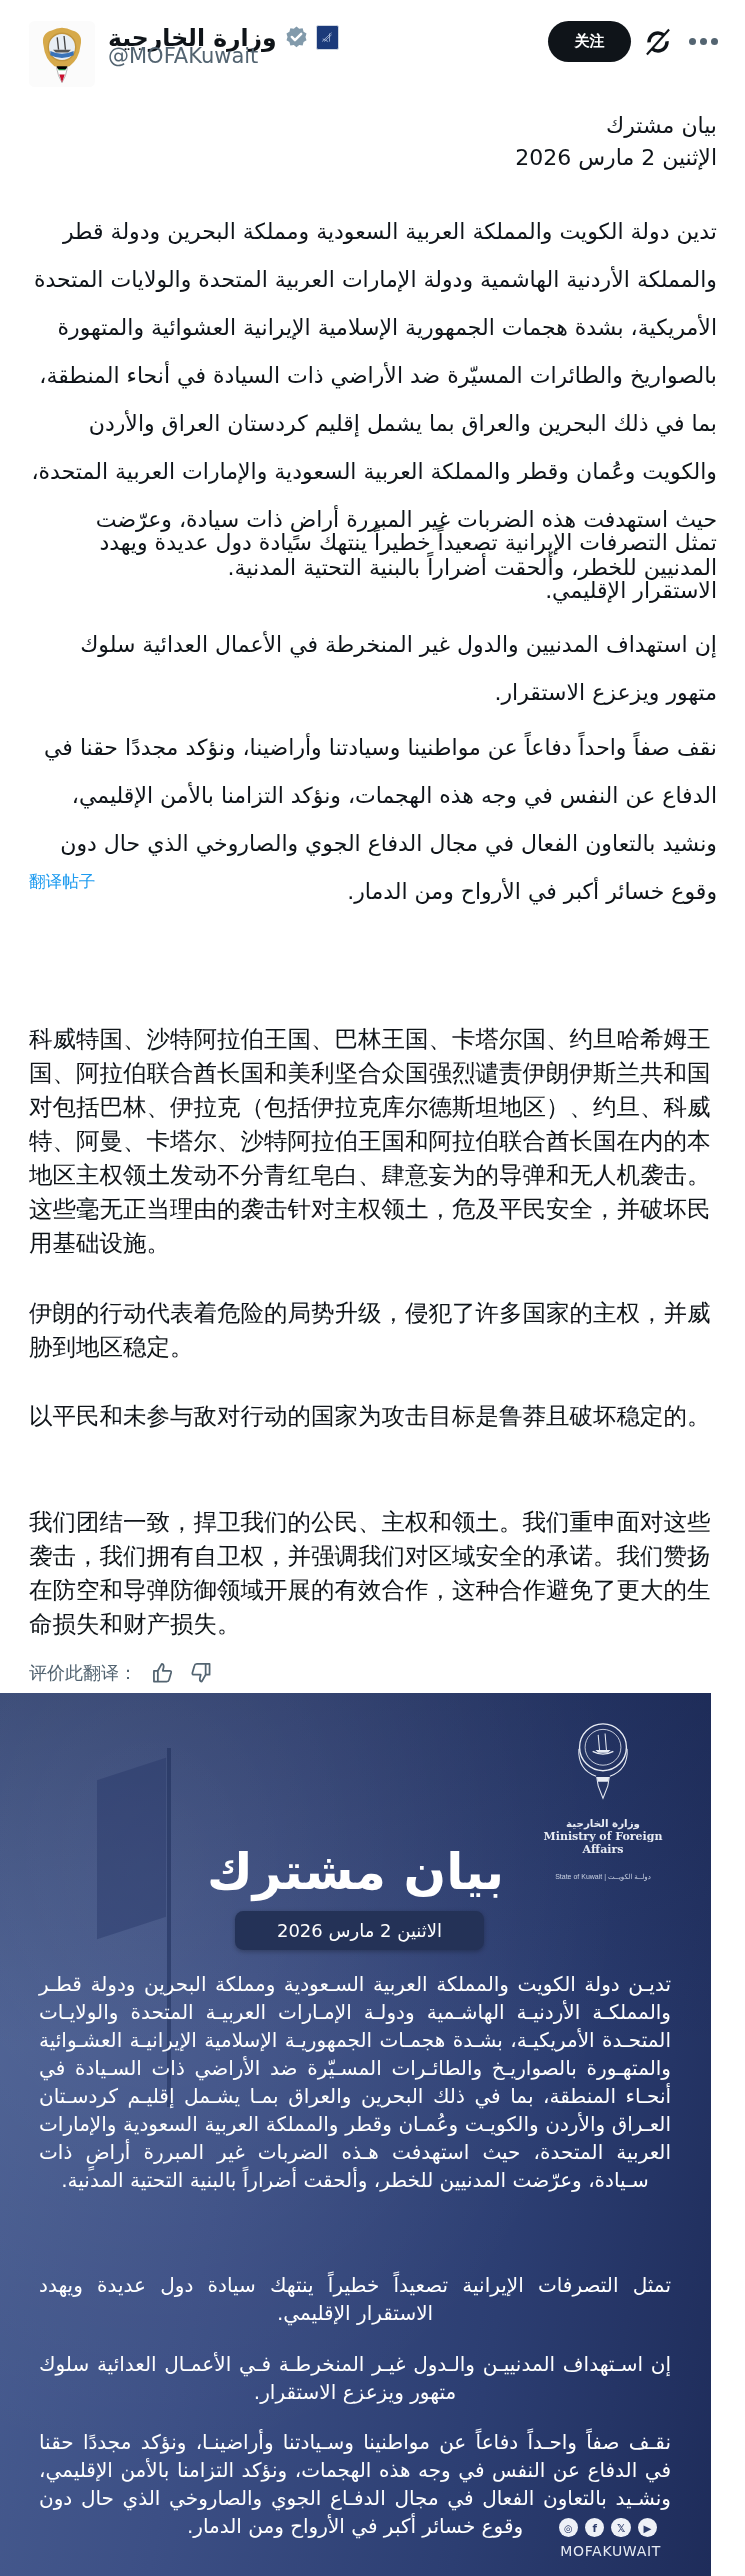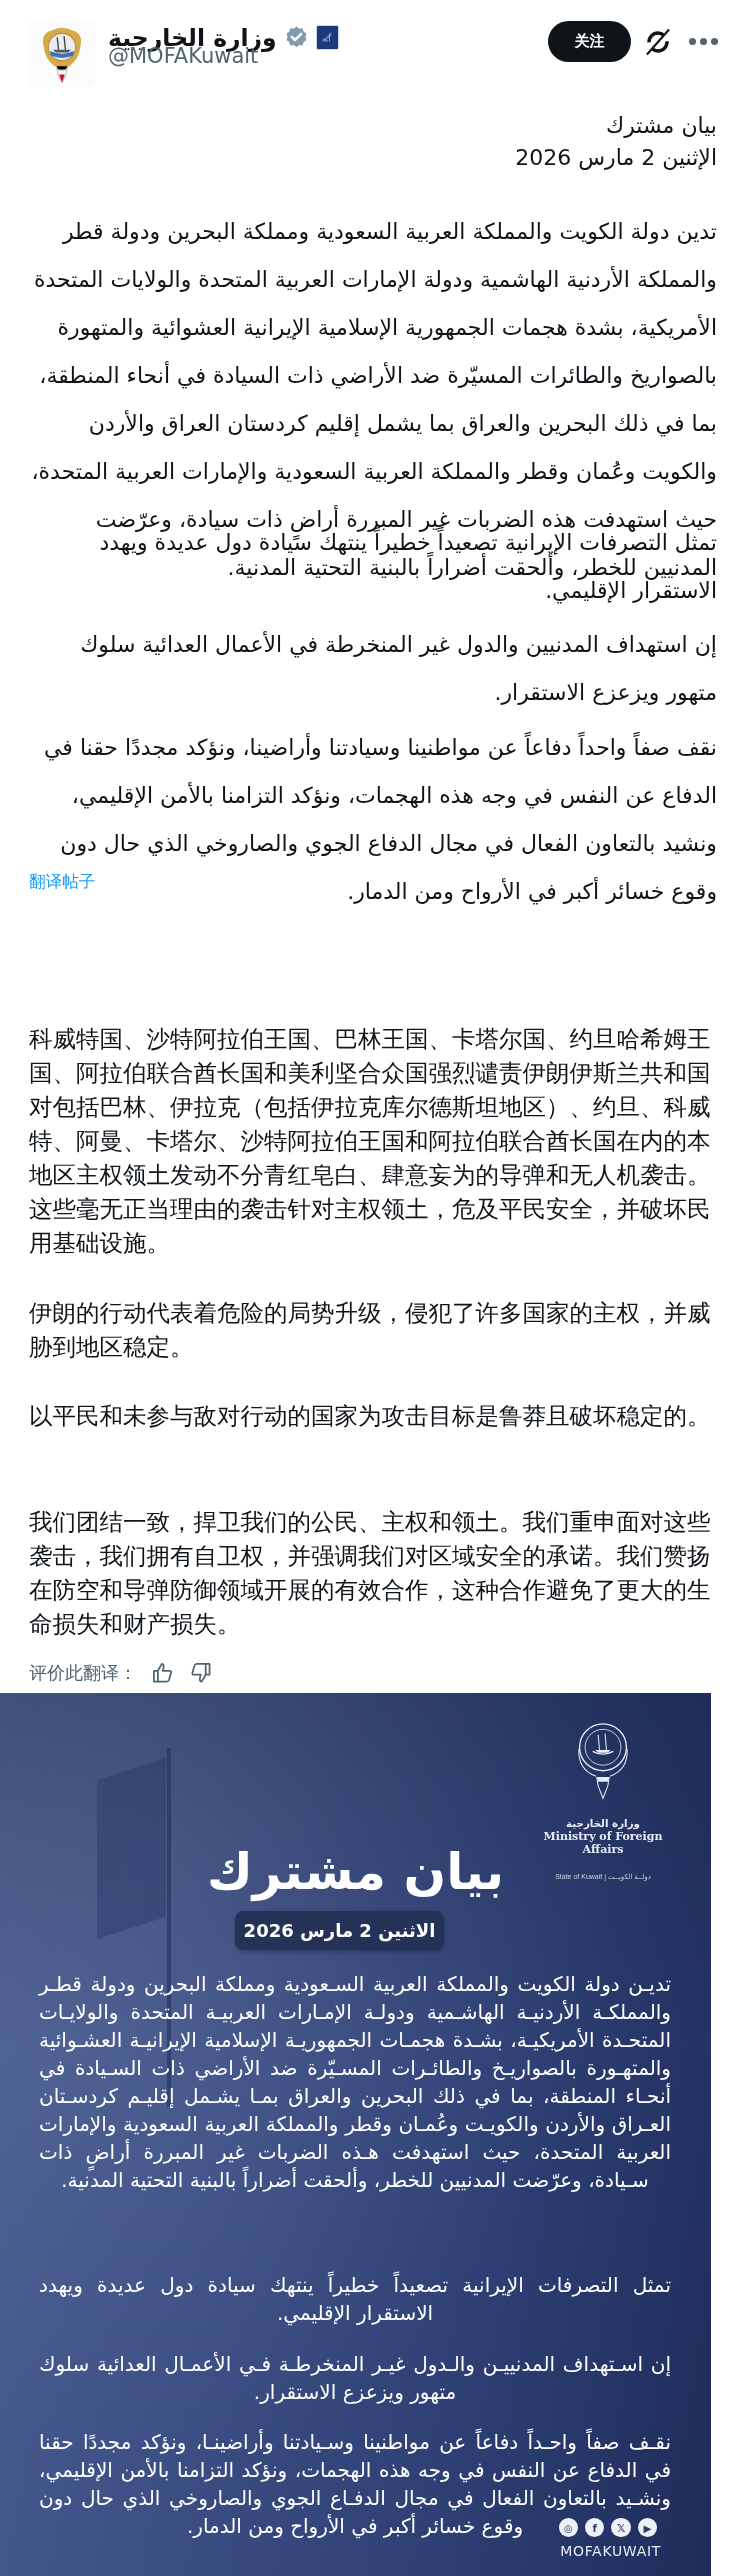--- a/index.html
+++ b/index.html
@@ -47,21 +47,21 @@
           background: radial-gradient(ellipse at 20% 20%, rgba(255,255,255,0.08), rgba(0,0,0,0) 60%),
                       linear-gradient(180deg, rgba(15,25,60,0.35) 0%, rgba(0,0,0,0) 40%); }
   .flag-pole { position: absolute; left: 167px; top: 55px; width: 4.1px; height: 359px; background: rgba(30,45,90,0.55); }
   .flag { position: absolute; left: 97px; top: 76px; width: 69px; height: 159px; background: rgba(40,55,105,0.45); transform: skewY(-18deg); }
   .card-logo { position: absolute; right: 46px; top: 21px; width: 124px; text-align: center; color: #e8ecf4; }
   .card-logo .emblem { width: 62px; height: 90px; margin: 0 auto; }
   .card-logo .l1 { font-size: 10.3px; font-weight: bold; margin-top: 9.7px; direction: rtl; }
   .card-logo .l2 { font-family: "DejaVu Serif", serif; font-size: 11px; font-weight: bold; margin-top: 1.4px; }
   .card-logo .l3 { font-family: Liberation Sans, sans-serif; font-size: 7px; margin-top: 17px; color: #c9d1e2; }
   .card-title { position: absolute; left: 0; width: 711px; top: 150px; text-align: center; font-size: 50px; font-weight: bold; color: #ffffff; direction: rtl; }
-  .card-date { position: absolute; left: 235px; top: 218px; width: 209px; height: 39px; background: #243257; border-radius: 8.3px; color: #ffffff; font-size: 18px; display: flex; align-items: center; justify-content: center; direction: rtl; box-shadow: 0 1.4px 4.1px rgba(0,0,0,0.25); font-weight: bold; }
+  .card-date { position: absolute; left: 235px; top: 218px; width: 249px; height: 39px; background: #243257; border-radius: 8.3px; color: #ffffff; font-size: 18px; display: flex; align-items: center; justify-content: center; direction: rtl; box-shadow: 0 1.4px 4.1px rgba(0,0,0,0.25); }
   .card-text { position: absolute; left: 39px; width: 632px; direction: rtl; text-align: justify; text-align-last: center; color: #ffffff; font-size: 20px; line-height: 28px; font-weight: normal; }
   .card-p1 { top: 277px; }
   .card-p2 { top: 578px; }
   .card-p3 { top: 657px; }
   .card-p4 { top: 735px; }
   .card-social { position: absolute; right: 54px; top: 825px; display: flex; gap: 7px; }
   .card-social .ico { width: 19.3px; height: 19.3px; border-radius: 50%; background: #eef1f7; display: flex; align-items: center; justify-content: center; font-size: 10.3px; color: #2b3b6a; font-weight: bold; }
   .card-handle { position: absolute; right: 50px; top: 850px; font-size: 14px; letter-spacing: 0.7px; color: #e8ecf4; }
 </style>
 </head>

